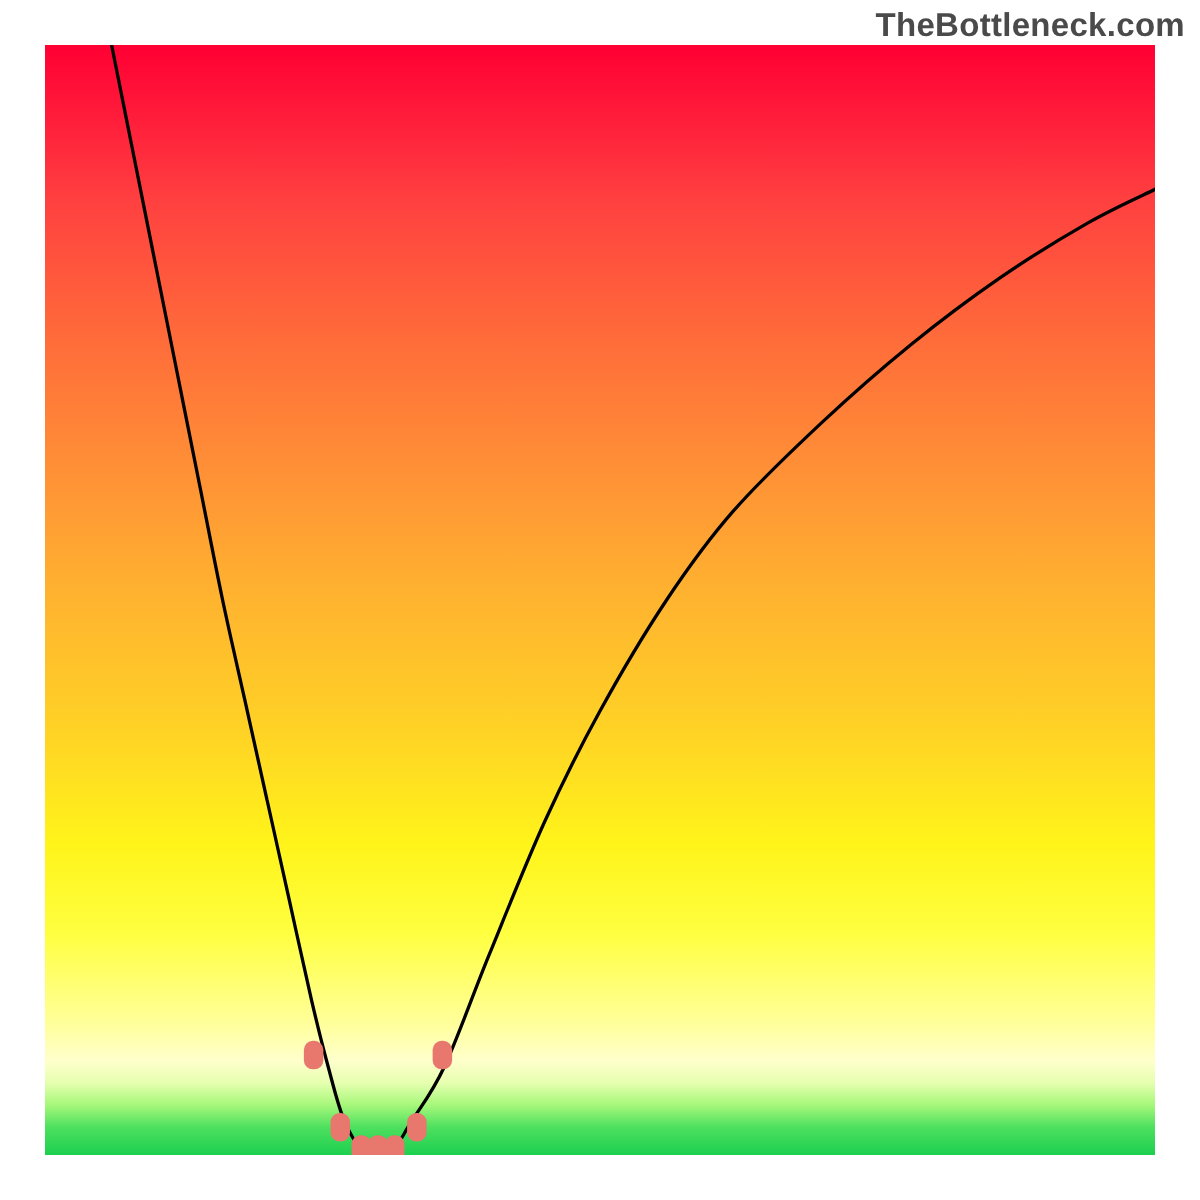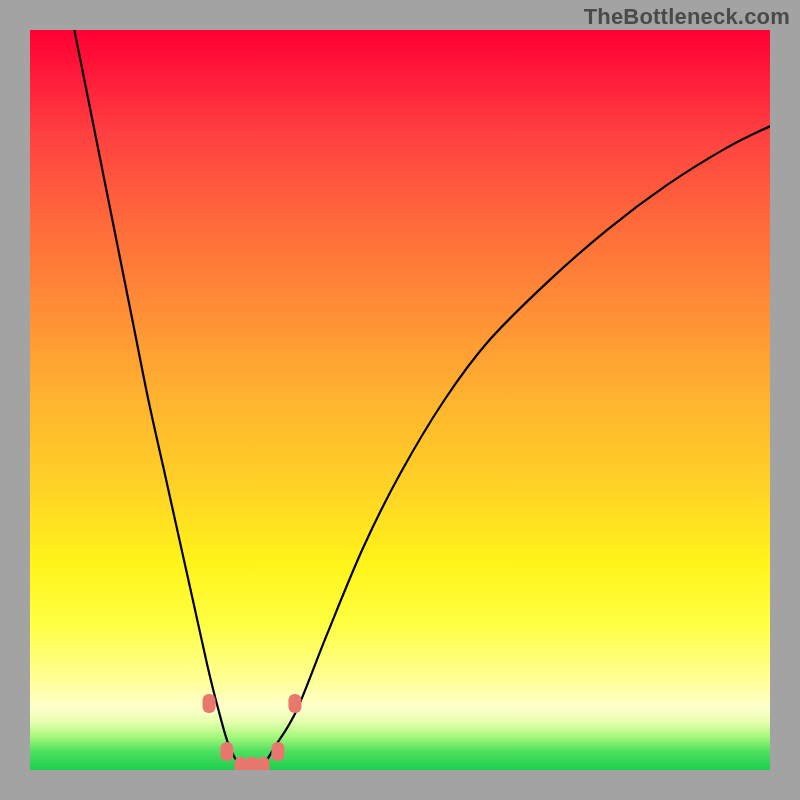--- a/index.html
+++ b/index.html
@@ -8,21 +8,21 @@
     width: 800px;
     height: 800px;
     background: #000;
     font-family: Arial, Helvetica, sans-serif;
     overflow: hidden;
   }
   .frame {
     position: relative;
     width: 800px;
     height: 800px;
-    background: #a3a3a3;
+    background: #ffffff;
   }
   .watermark {
     position: absolute;
     top: 4px;
     right: 10px;
     color: #4a4a4a;
     font-size: 22px;
     font-weight: bold;
     letter-spacing: 0.2px;
     z-index: 20;

